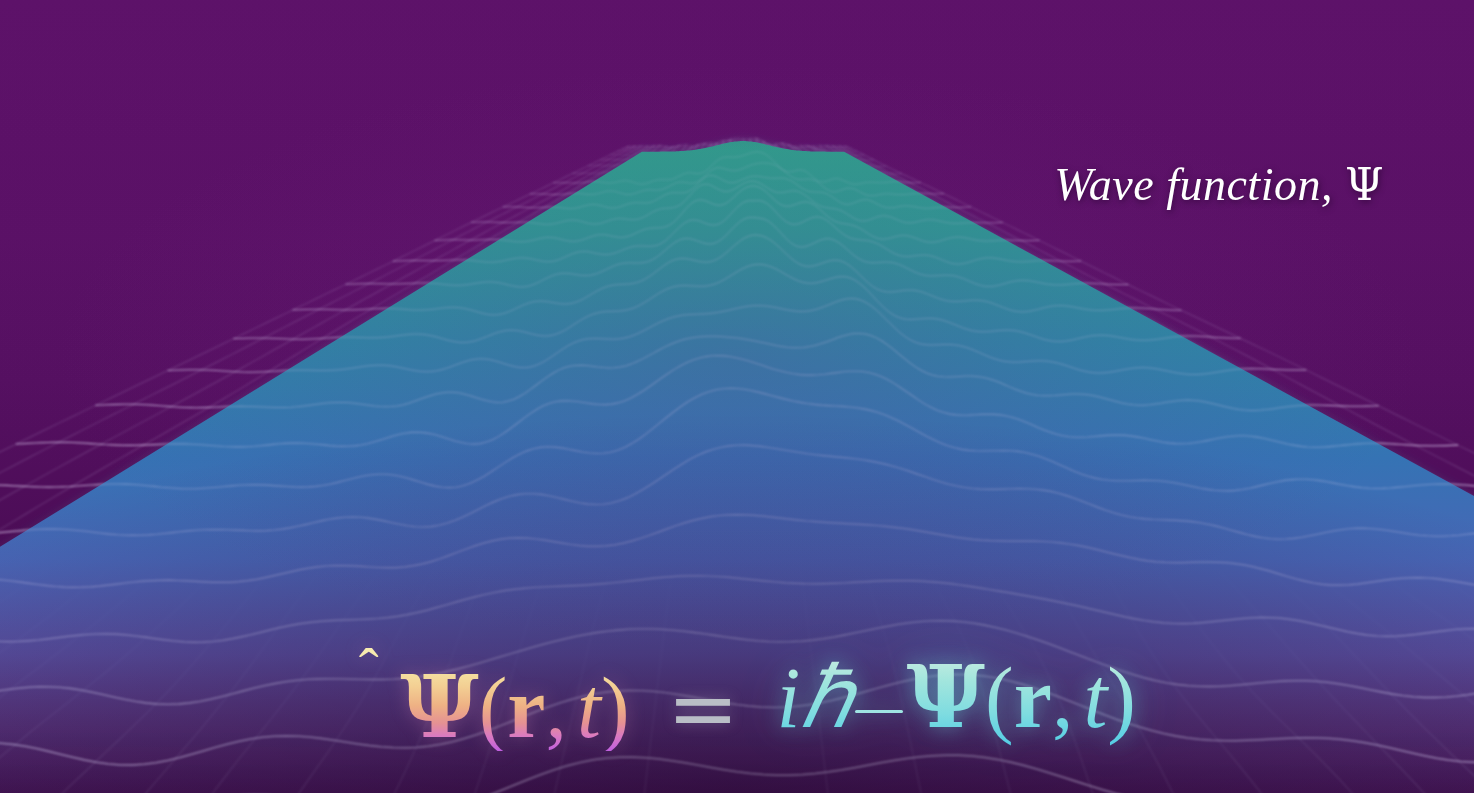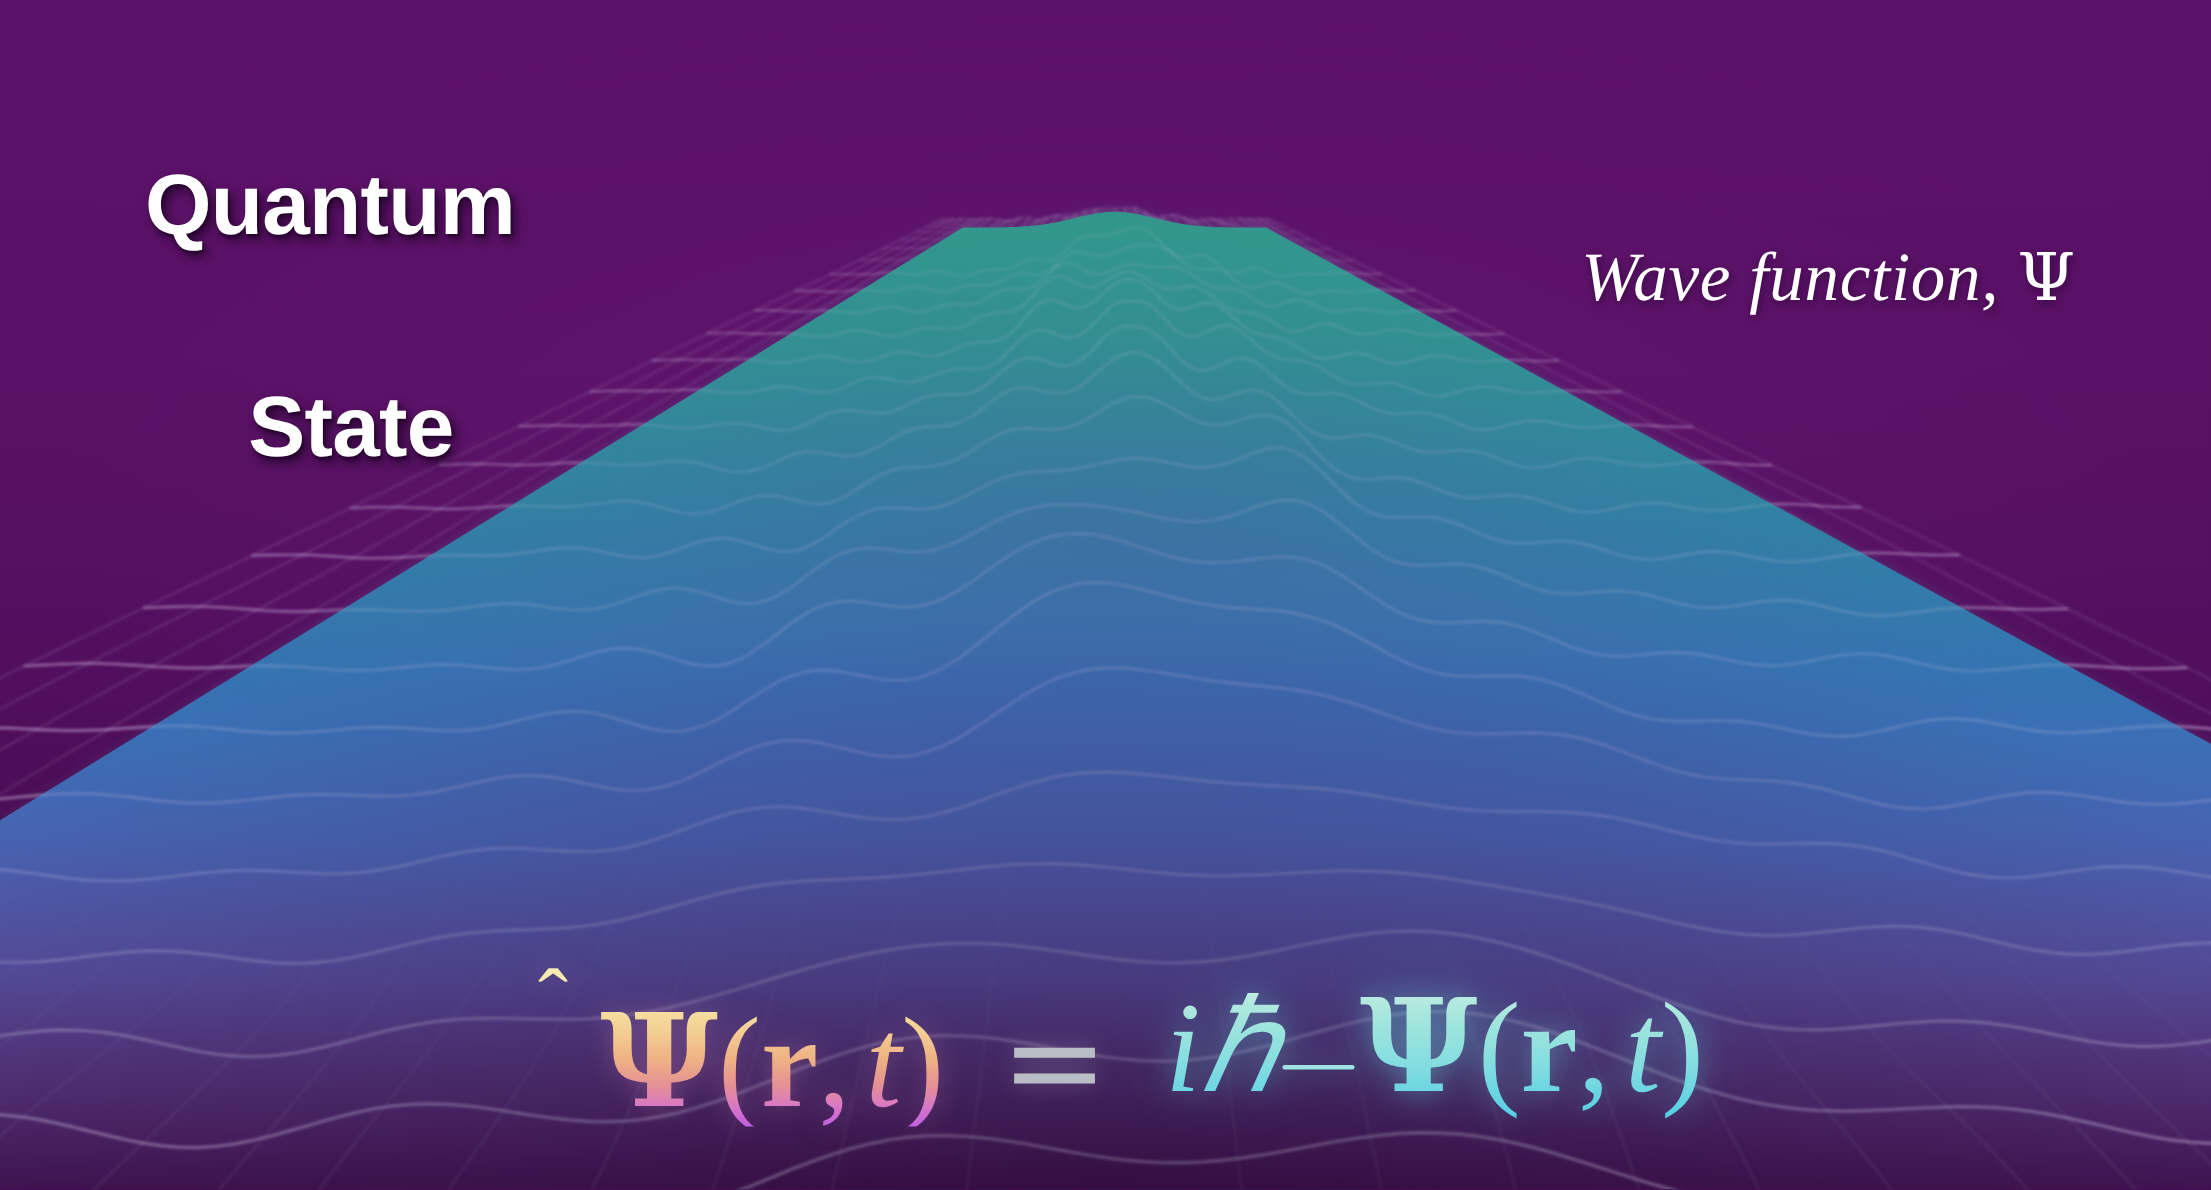--- a/index.html
+++ b/index.html
@@ -312,30 +312,26 @@
         <path d="M-764.3 824.3L-751.3 824.3L-738.2 824.4L-725.2 824.4L-712.1 824.3L-699.1 824.2L-686.0 824.1L-672.9 823.9L-659.9 823.8L-646.8 823.6L-633.8 823.6L-620.7 823.6L-607.7 823.7L-594.6 824.0L-581.6 824.3L-568.5 824.8L-555.4 825.3L-542.4 825.9L-529.3 826.4L-516.3 826.9L-503.2 827.4L-490.2 827.7L-477.1 827.8L-464.1 827.8L-451.0 827.5L-438.0 827.2L-424.9 826.7L-411.8 826.2L-398.8 825.7L-385.7 825.3L-372.7 825.0L-359.6 824.9L-346.6 825.1L-333.5 825.5L-320.5 826.1L-307.4 826.9L-294.3 827.8L-281.3 828.8L-268.2 829.6L-255.2 830.3L-242.1 830.7L-229.1 830.7L-216.0 830.2L-203.0 829.2L-189.9 827.7L-176.9 825.8L-163.8 823.4L-150.7 820.9L-137.7 818.3L-124.6 815.7L-111.6 813.4L-98.5 811.5L-85.5 810.2L-72.4 809.6L-59.4 809.7L-46.3 810.6L-33.2 812.2L-20.2 814.3L-7.1 816.9L5.9 819.8L19.0 822.6L32.0 825.3L45.1 827.6L58.1 829.3L71.2 830.2L84.2 830.2L97.3 829.4L110.4 827.6L123.4 825.1L136.5 821.8L149.5 818.0L162.6 814.0L175.6 809.8L188.7 805.8L201.7 802.2L214.8 799.2L227.9 796.9L240.9 795.5L254.0 794.9L267.0 795.2L280.1 796.4L293.1 798.2L306.2 800.5L319.2 803.2L332.3 806.1L345.3 808.9L358.4 811.3L371.5 813.3L384.5 814.7L397.6 815.2L410.6 814.9L423.7 813.7L436.7 811.5L449.8 808.5L462.8 804.7L475.9 800.2L489.0 795.3L502.0 790.1L515.1 784.7L528.1 779.4L541.2 774.4L554.2 769.8L567.3 765.7L580.3 762.4L593.4 759.8L606.4 758.1L619.5 757.2L632.6 757.1L645.6 757.7L658.7 758.9L671.7 760.7L684.8 762.8L697.8 765.1L710.9 767.5L723.9 769.7L737.0 771.8L750.1 773.4L763.1 774.5L776.2 775.2L789.2 775.2L802.3 774.6L815.3 773.5L828.4 771.9L841.4 770.0L854.5 767.7L867.6 765.3L880.6 762.8L893.7 760.5L906.7 758.5L919.8 756.9L932.8 755.7L945.9 755.2L958.9 755.3L972.0 756.0L985.0 757.5L998.1 759.6L1011.2 762.3L1024.2 765.5L1037.3 769.2L1050.3 773.2L1063.4 777.3L1076.4 781.5L1089.5 785.7L1102.5 789.7L1115.6 793.4L1128.7 796.7L1141.7 799.5L1154.8 801.8L1167.8 803.6L1180.9 804.8L1193.9 805.3L1207.0 805.4L1220.0 804.9L1233.1 804.1L1246.1 802.9L1259.2 801.5L1272.3 800.1L1285.3 798.6L1298.4 797.4L1311.4 796.4L1324.5 795.9L1337.5 795.8L1350.6 796.3L1363.6 797.5L1376.7 799.2L1389.8 801.5L1402.8 804.3L1415.9 807.5L1428.9 811.0L1442.0 814.5L1455.0 818.0L1468.1 821.3L1481.1 824.1L1494.2 826.4L1507.2 828.0L1520.3 828.9L1533.4 829.0L1546.4 828.4L1559.5 827.1L1572.5 825.2L1585.6 822.9L1598.6 820.4L1611.7 817.8L1624.7 815.4L1637.8 813.3L1650.9 811.7L1663.9 810.7L1677.0 810.4L1690.0 810.8L1703.1 811.9L1716.1 813.6L1729.2 815.7L1742.2 818.1L1755.3 820.7L1768.3 823.3L1781.4 825.6L1794.5 827.6L1807.5 829.2L1820.6 830.3L1833.6 830.8L1846.7 830.8L1859.7 830.3L1872.8 829.4L1885.8 828.3L1898.9 827.0L1912.0 825.8L1925.0 824.6L1938.1 823.7L1951.1 823.1L1964.2 822.9L1977.2 822.9L1990.3 823.3L2003.3 824.0L2016.4 824.9L2029.4 825.8L2042.5 826.8L2055.6 827.8L2068.6 828.5L2081.7 829.1L2094.7 829.4L2107.8 829.5L2120.8 829.3L2133.9 828.9L2146.9 828.3L2160.0 827.5L2173.1 826.7L2186.1 825.9L2199.2 825.1L2212.2 824.4L2225.3 823.9L2238.3 823.5" stroke="#e8ddf5" stroke-width="1.40" stroke-opacity="0.349" filter="url(#soften)"></path>
         <path d="M-911.6 896.4L-897.2 896.5L-882.9 896.5L-868.6 896.5L-854.2 896.4L-839.9 896.2L-825.6 896.0L-811.2 895.7L-796.9 895.3L-782.5 894.9L-768.2 894.5L-753.9 894.1L-739.5 893.9L-725.2 893.7L-710.9 893.7L-696.5 893.8L-682.2 894.0L-667.9 894.4L-653.5 894.8L-639.2 895.4L-624.9 895.9L-610.5 896.4L-596.2 896.9L-581.9 897.3L-567.5 897.5L-553.2 897.7L-538.8 897.7L-524.5 897.6L-510.2 897.4L-495.8 897.3L-481.5 897.2L-467.2 897.2L-452.8 897.3L-438.5 897.6L-424.2 898.2L-409.8 898.9L-395.5 899.8L-381.2 900.8L-366.8 901.8L-352.5 902.8L-338.2 903.6L-323.8 904.2L-309.5 904.4L-295.1 904.2L-280.8 903.6L-266.5 902.4L-252.1 900.9L-237.8 899.0L-223.5 896.8L-209.1 894.5L-194.8 892.2L-180.5 890.1L-166.1 888.3L-151.8 887.0L-137.5 886.3L-123.1 886.2L-108.8 886.8L-94.5 888.0L-80.1 889.7L-65.8 891.9L-51.4 894.4L-37.1 897.0L-22.8 899.4L-8.4 901.5L5.9 903.0L20.2 903.9L34.6 904.0L48.9 903.3L63.2 901.7L77.6 899.3L91.9 896.2L106.2 892.6L120.6 888.6L134.9 884.5L149.3 880.5L163.6 876.8L177.9 873.6L192.3 871.0L206.6 869.3L220.9 868.3L235.3 868.3L249.6 869.0L263.9 870.5L278.3 872.5L292.6 875.0L306.9 877.6L321.3 880.2L335.6 882.6L349.9 884.6L364.3 885.9L378.6 886.5L393.0 886.3L407.3 885.2L421.6 883.2L436.0 880.4L450.3 876.9L464.6 872.7L479.0 868.1L493.3 863.2L507.6 858.3L522.0 853.4L536.3 848.8L550.6 844.6L565.0 841.0L579.3 838.0L593.6 835.8L608.0 834.3L622.3 833.5L636.7 833.3L651.0 833.8L665.3 834.7L679.7 835.9L694.0 837.4L708.3 838.9L722.7 840.3L737.0 841.6L751.3 842.7L765.7 843.4L780.0 843.7L794.3 843.7L808.7 843.3L823.0 842.7L837.3 841.9L851.7 840.9L866.0 840.0L880.4 839.3L894.7 838.8L909.0 838.6L923.4 839.0L937.7 839.8L952.0 841.3L966.4 843.4L980.7 846.1L995.0 849.3L1009.4 853.0L1023.7 857.1L1038.0 861.5L1052.4 866.0L1066.7 870.5L1081.0 874.8L1095.4 878.8L1109.7 882.4L1124.1 885.4L1138.4 887.8L1152.7 889.4L1167.1 890.3L1181.4 890.4L1195.7 889.8L1210.1 888.5L1224.4 886.6L1238.7 884.3L1253.1 881.6L1267.4 878.7L1281.7 875.7L1296.1 872.9L1310.4 870.4L1324.7 868.3L1339.1 866.7L1353.4 865.9L1367.8 865.8L1382.1 866.6L1396.4 868.1L1410.8 870.4L1425.1 873.3L1439.4 876.9L1453.8 880.9L1468.1 885.1L1482.4 889.3L1496.8 893.4L1511.1 897.2L1525.4 900.5L1539.8 903.1L1554.1 904.9L1568.5 905.8L1582.8 905.9L1597.1 905.1L1611.5 903.5L1625.8 901.3L1640.1 898.6L1654.5 895.6L1668.8 892.5L1683.1 889.5L1697.5 886.9L1711.8 884.6L1726.1 883.0L1740.5 882.1L1754.8 881.9L1769.1 882.4L1783.5 883.6L1797.8 885.2L1812.2 887.3L1826.5 889.5L1840.8 891.8L1855.2 894.0L1869.5 895.8L1883.8 897.3L1898.2 898.3L1912.5 898.7L1926.8 898.7L1941.2 898.1L1955.5 897.2L1969.8 895.9L1984.2 894.6L1998.5 893.2L2012.8 891.9L2027.2 890.9L2041.5 890.2L2055.9 889.9L2070.2 890.0L2084.5 890.5L2098.9 891.4L2113.2 892.5L2127.5 893.9L2141.9 895.3L2156.2 896.8L2170.5 898.1L2184.9 899.3L2199.2 900.3L2213.5 900.9L2227.9 901.3L2242.2 901.3L2256.5 901.1L2270.9 900.7L2285.2 900.1L2299.6 899.5L2313.9 898.8L2328.2 898.1L2342.6 897.5L2356.9 897.0L2371.2 896.7L2385.6 896.4" stroke="#e8ddf5" stroke-width="1.45" stroke-opacity="0.355" filter="url(#soften)"></path>
         <path d="M-1068.7 974.0L-1052.9 974.2L-1037.2 974.4L-1021.5 974.5L-1005.8 974.5L-990.1 974.4L-974.4 974.2L-958.7 973.8L-943.0 973.3L-927.3 972.8L-911.6 972.1L-895.9 971.4L-880.2 970.7L-864.5 970.1L-848.8 969.6L-833.1 969.2L-817.4 969.0L-801.7 968.9L-786.0 969.0L-770.3 969.3L-754.6 969.7L-738.9 970.1L-723.2 970.6L-707.5 971.1L-691.8 971.6L-676.1 971.9L-660.4 972.1L-644.7 972.2L-629.0 972.2L-613.3 972.1L-597.6 971.9L-581.9 971.8L-566.2 971.6L-550.5 971.6L-534.8 971.7L-519.1 972.0L-503.4 972.4L-487.7 973.0L-472.0 973.8L-456.3 974.7L-440.6 975.7L-424.9 976.6L-409.2 977.3L-393.5 977.9L-377.8 978.2L-362.1 978.2L-346.4 977.8L-330.7 977.0L-315.0 975.9L-299.3 974.6L-283.6 973.0L-267.9 971.3L-252.2 969.7L-236.5 968.2L-220.8 967.0L-205.1 966.1L-189.4 965.8L-173.7 965.9L-158.0 966.5L-142.3 967.5L-126.6 968.9L-110.9 970.7L-95.2 972.5L-79.5 974.4L-63.8 976.1L-48.1 977.5L-32.4 978.5L-16.7 978.9L-1.0 978.7L14.7 977.9L30.4 976.5L46.1 974.6L61.8 972.2L77.5 969.5L93.2 966.6L108.9 963.8L124.6 961.1L140.4 958.7L156.1 956.8L171.8 955.4L187.5 954.6L203.2 954.4L218.9 954.9L234.6 955.8L250.3 957.1L266.0 958.8L281.7 960.5L297.4 962.3L313.1 963.9L328.8 965.1L344.5 966.0L360.2 966.3L375.9 966.0L391.6 965.1L407.3 963.6L423.0 961.6L438.7 959.1L454.4 956.2L470.1 953.1L485.8 949.8L501.5 946.6L517.2 943.6L532.9 940.7L548.6 938.2L564.3 936.2L580.0 934.5L595.7 933.3L611.4 932.4L627.1 931.9L642.8 931.7L658.5 931.7L674.2 931.8L689.9 931.9L705.6 931.8L721.3 931.7L737.0 931.3L752.7 930.7L768.4 929.8L784.1 928.7L799.8 927.4L815.5 926.0L831.2 924.6L846.9 923.3L862.6 922.3L878.3 921.5L894.0 921.2L909.7 921.4L925.4 922.2L941.1 923.6L956.8 925.7L972.5 928.4L988.2 931.7L1003.9 935.5L1019.6 939.7L1035.3 944.1L1051.0 948.6L1066.7 953.1L1082.4 957.3L1098.1 961.1L1113.8 964.4L1129.5 966.9L1145.2 968.8L1160.9 969.8L1176.6 969.9L1192.3 969.1L1208.0 967.6L1223.7 965.3L1239.4 962.5L1255.1 959.1L1270.8 955.5L1286.5 951.8L1302.2 948.2L1317.9 944.9L1333.6 942.0L1349.4 939.8L1365.1 938.3L1380.8 937.7L1396.5 938.0L1412.2 939.3L1427.9 941.5L1443.6 944.6L1459.3 948.4L1475.0 952.8L1490.7 957.6L1506.4 962.6L1522.1 967.7L1537.8 972.5L1553.5 976.9L1569.2 980.7L1584.9 983.8L1600.6 986.0L1616.3 987.2L1632.0 987.6L1647.7 987.0L1663.4 985.6L1679.1 983.6L1694.8 981.0L1710.5 978.1L1726.2 975.1L1741.9 972.3L1757.6 969.6L1773.3 967.5L1789.0 965.9L1804.7 965.0L1820.4 964.8L1836.1 965.2L1851.8 966.3L1867.5 967.8L1883.2 969.7L1898.9 971.8L1914.6 973.9L1930.3 975.8L1946.0 977.5L1961.7 978.6L1977.4 979.2L1993.1 979.3L2008.8 978.8L2024.5 977.7L2040.2 976.2L2055.9 974.3L2071.6 972.3L2087.3 970.2L2103.0 968.2L2118.7 966.4L2134.4 965.0L2150.1 964.0L2165.8 963.5L2181.5 963.5L2197.2 964.0L2212.9 964.8L2228.6 966.0L2244.3 967.4L2260.0 968.9L2275.7 970.4L2291.4 971.9L2307.1 973.1L2322.8 974.2L2338.5 974.9L2354.2 975.4L2369.9 975.6L2385.6 975.6L2401.3 975.3L2417.0 975.0L2432.7 974.5L2448.4 974.1L2464.1 973.7L2479.8 973.3L2495.5 973.1L2511.2 972.9L2526.9 972.9L2542.7 973.0" stroke="#e8ddf5" stroke-width="1.50" stroke-opacity="0.360" filter="url(#soften)"></path>
       </g>
 
     <rect x="0" y="0" width="1474" height="150" fill="url(#fadeTop)" opacity="0.55"></rect>
   </svg>
 
   <div class="bg-vignette"></div>
 
-  <div class="title-block">
-    <span class="title-line1">Quantum</span>
-    <span class="title-line2">State</span>
+
+  <div class="wf-label"><span>Wave function, </span><span class="psi-up">Ψ</span></div>
+
+  <div class="equation">
+
+    <span class="eq-part lhs"><span class="hat-wrap"><span class="hat">ˆ</span><span class="italic">H</span></span><span class="psi-big">Ψ</span><span>(</span><span class="upbold">r</span><span>,</span><span class="sp"></span><span class="italic">t</span><span>)</span></span>
+
+    <span class="eq-part eq-sign">=</span>
+
+    <span class="eq-part rhs"><span class="italic">i</span><span class="italic">ℏ</span><span class="frac"><span class="num italic">∂</span><span class="bar"></span><span class="den italic">∂t</span></span><span class="psi-big">Ψ</span><span>(</span><span class="upbold">r</span><span>,</span><span class="sp"></span><span class="italic">t</span><span>)</span></span>
+
   </div>
 
-  <div class="wf-label"><span>Wave function, </span><span class="psi-up">Ψ</span></div>
-
-  <div class="equation">
-
-    <span class="eq-part lhs"><span class="hat-wrap"><span class="hat">ˆ</span><span class="italic">H</span></span><span class="psi-big">Ψ</span><span>(</span><span class="upbold">r</span><span>,</span><span class="sp"></span><span class="italic">t</span><span>)</span></span>
-
-    <span class="eq-part eq-sign">=</span>
-
-    <span class="eq-part rhs"><span class="italic">i</span><span class="italic">ℏ</span><span class="frac"><span class="num italic">∂</span><span class="bar"></span><span class="den italic">∂t</span></span><span class="psi-big">Ψ</span><span>(</span><span class="upbold">r</span><span>,</span><span class="sp"></span><span class="italic">t</span><span>)</span></span>
-
-  </div>
-
 </div>
 
 </body></html>

